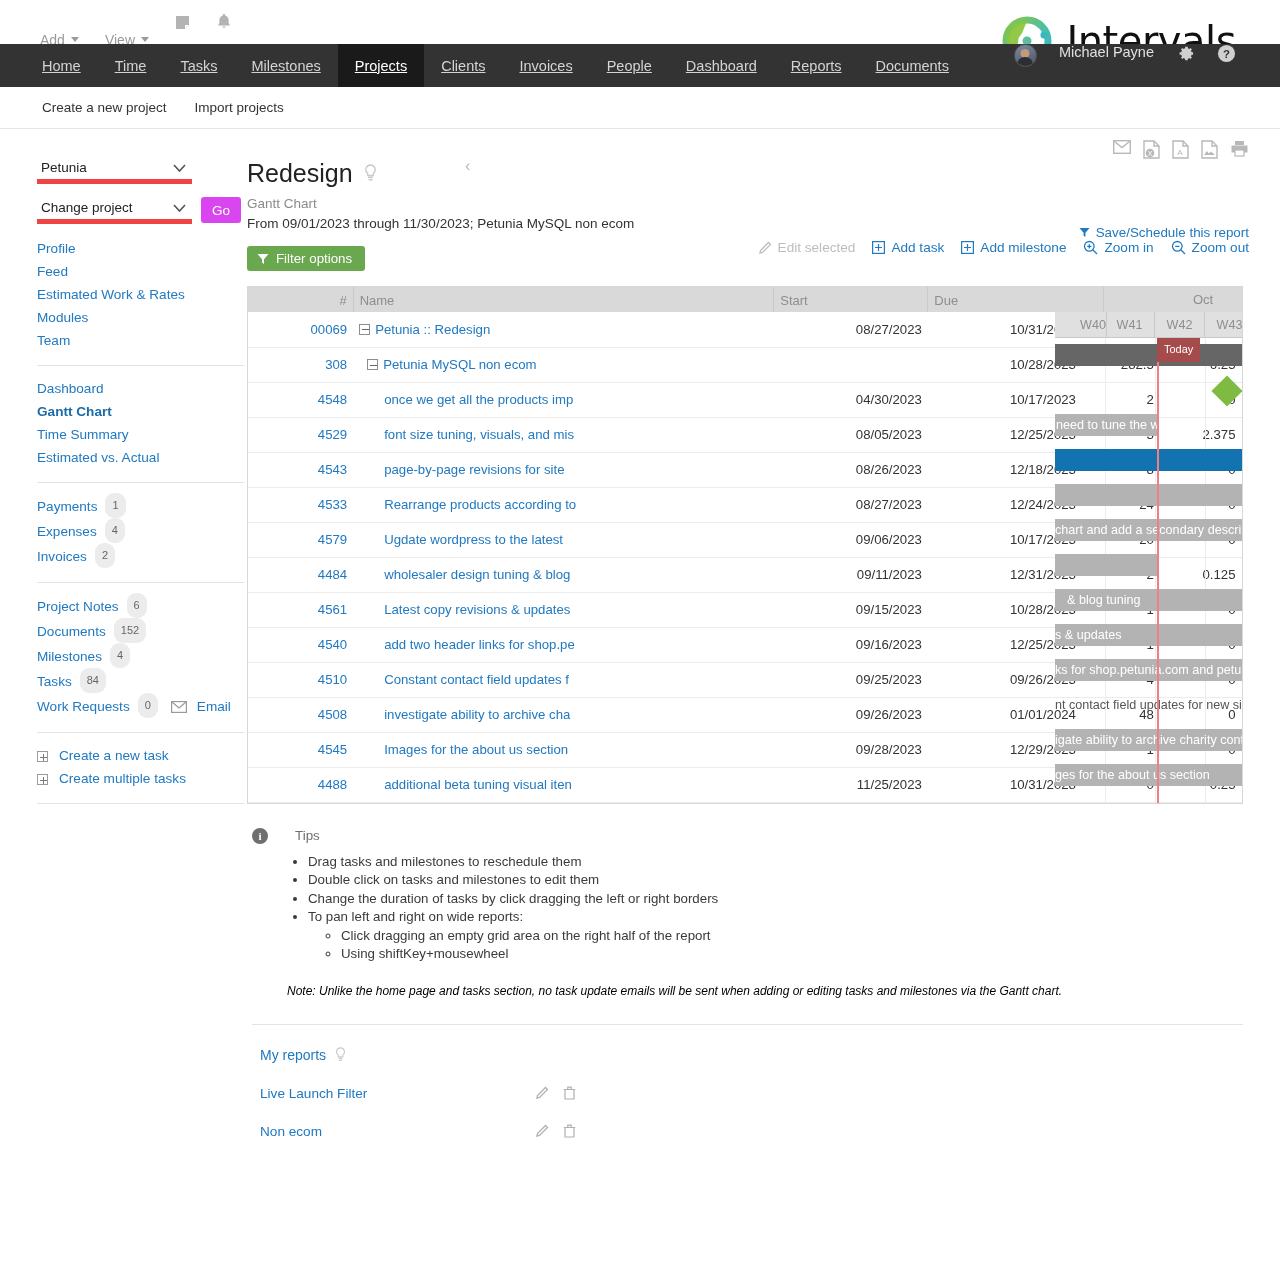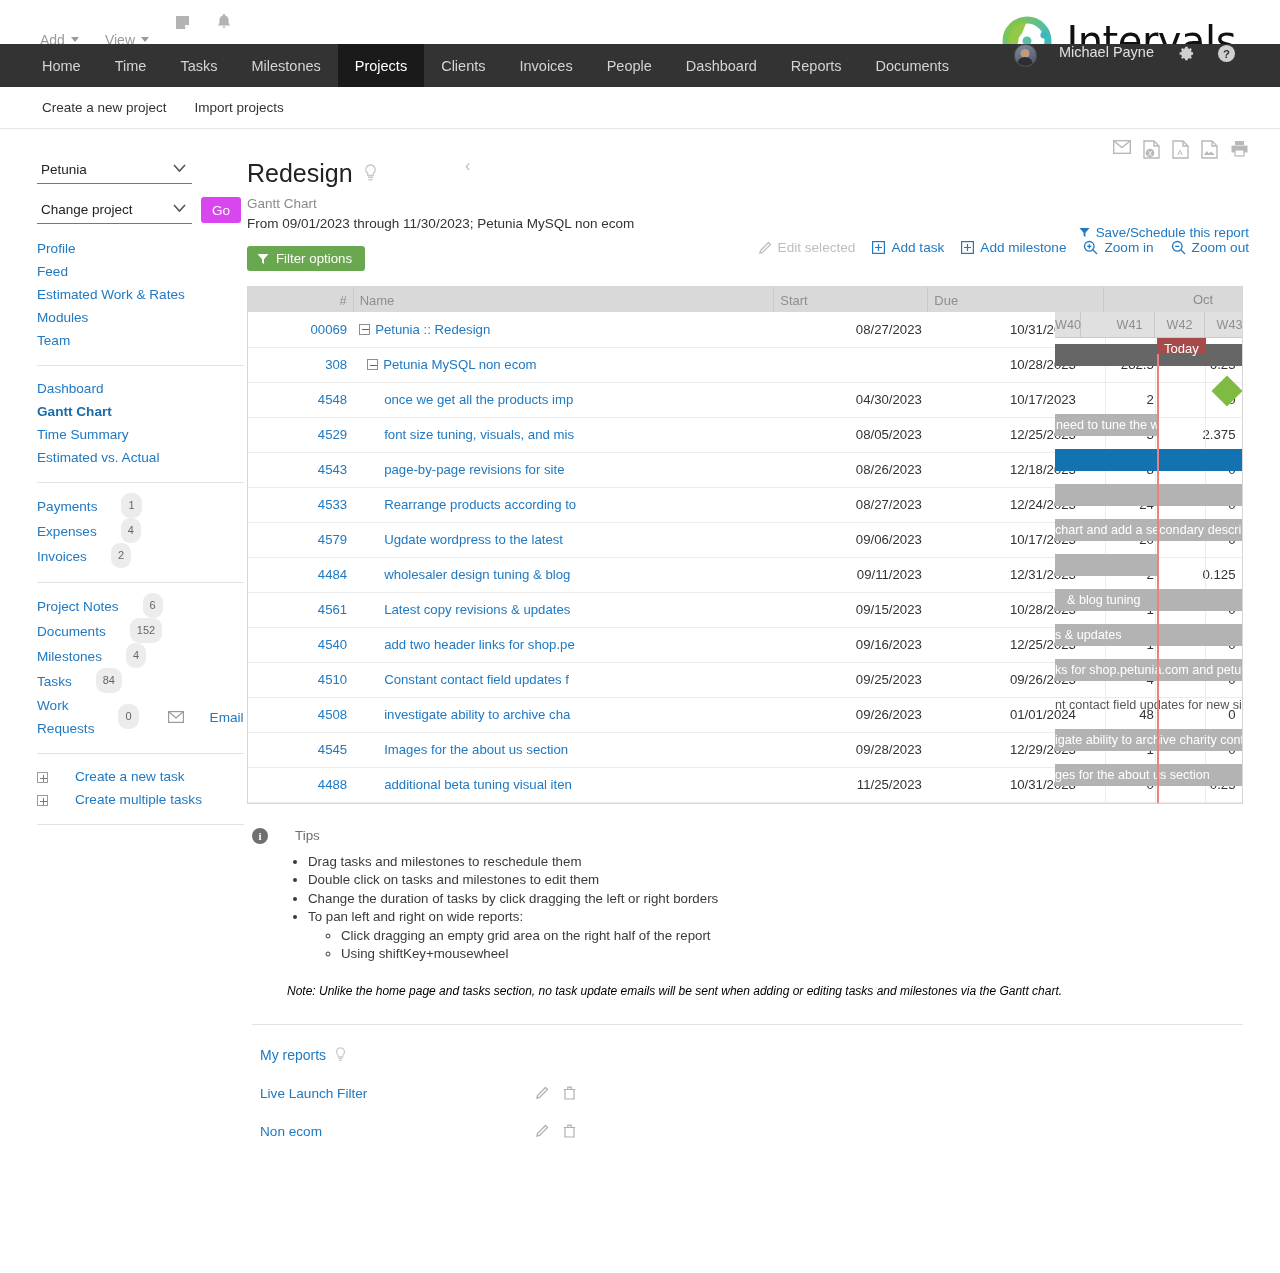--- a/index.html
+++ b/index.html
@@ -19,21 +19,21 @@
   .caret-dn { width:0;height:0;border-left:4px solid transparent;border-right:4px solid transparent;border-top:5px solid #9a9a9a; display:inline-block;}
   .ticon { margin-right:26px; display:inline-flex; align-items:center; color:#b3b3b3;}
 
   
   .logorow { position:absolute; right:44px; top:14px; display:flex; align-items:center; gap:12px;}
   .logomark { width:54px;height:54px; }
   .logotext { font-size:40px; font-weight:400; letter-spacing:-0.5px; color:#111; font-family:"DejaVu Sans", sans-serif;}
 
   
   .navbar { background:#333333; height:43px; display:flex; align-items:stretch; color:#cfcfcf; position:relative;}
-  .navbar .nav-item { padding: 16px 17px; display:flex; align-items:center; font-size:14.5px; color:#d4d4d4; cursor:pointer;}
+  .navbar .nav-item { padding: 16px 17px; display:flex; align-items:center; font-size:14.5px; color:#d4d4d4; cursor:pointer;text-decoration:underline;}
   .navbar .nav-item:first-child { margin-left:25px; }
   .navbar .nav-item.active { background:#1a1a1a; color:#fff; }
   .nav-right { margin-left:auto; display:flex; align-items:flex-start; gap:22px; padding-right:44px;}
   .avatar { width:23px;height:23px;border-radius:50%; background:linear-gradient(160deg,#7d8ca0,#4a5463); border:1px solid #555; position:relative; overflow:hidden;}
   .avatar:after{content:"";position:absolute;left:50%;top:55%;transform:translateX(-50%);width:16px;height:13px;border-radius:8px 8px 3px 3px;background:#2b2f35;}
   .avatar:before{content:"";position:absolute;left:50%;top:20%;transform:translateX(-50%);width:9px;height:9px;border-radius:50%;background:#c49a7e;}
   .user-name { color:#e0e0e0; font-size:14.5px; }
   .nav-ico { color:#d0d0d0; display:flex; align-items:center;}
 
   
@@ -42,35 +42,35 @@
 
   
   .page { display:flex; padding-top:14px; }
   .sidebar { width:241px; padding-left:37px; padding-top:13px; flex:none;}
   .content { flex:1; padding-left:6px; position:relative;}
 
   
   .sel-wrap { position:relative; width:155px; }
   select.styled {
     -webkit-appearance:none; appearance:none;
-    width:155px; height:28px; border:none; border-bottom:1px solid #ef4444;
+    width:155px; height:28px; border:none; border-bottom:5px solid #ef4444;
     background:transparent; font-size:13.5px; color:#222; padding:0 20px 0 4px;
     font-family:"Liberation Sans", sans-serif; cursor:pointer;
   }
   .sel-wrap .chev { position:absolute; right:6px; top:8px; pointer-events:none; color:#555;}
   .row2 { display:flex; align-items:center; gap:9px; margin-top:12px;}
   .gobtn { background:#d946ef; color:#fff; border:none; border-radius:3px; height:26px; padding:0 11px; font-size:13.5px; cursor:pointer; font-family:"Liberation Sans", sans-serif;}
   .collapse-arrow { position:absolute; left:224px; top:14px; color:#bbb; font-size:16px; cursor:pointer;}
 
   .snav { margin-top:13px; }
   .snav a { display:block; color:#2079c1; text-decoration:none; font-size:13.6px; line-height:23px; cursor:pointer;}
   .snav a.bold { font-weight:bold; color:#1a6ba8; }
   .sdiv { border-top:1px solid #e3e3e3; margin:13px 0 11px 0; width:207px;}
   .badge { display:inline-block; background:#ececec; color:#666; border-radius:9px; font-size:11px; padding:1px 7px; margin-left:4px; position:relative; top:-1px;}
-  .inline-item { display:flex; align-items:center; gap:20px; line-height:23px;}
+  .inline-item { display:flex; align-items:center; gap:4px; line-height:23px;}
   .inline-item a { display:inline; }
   .plusbox { display:inline-block; width:11px;height:11px;border:1px solid #9b9b9b; position:relative; margin-right:7px; top:1px;}
   .plusbox:before{content:"";position:absolute;left:2px;top:4.5px;width:7px;height:1px;background:#7a7a7a;}
   .plusbox:after{content:"";position:absolute;left:4.5px;top:2px;width:1px;height:7px;background:#7a7a7a;}
 
   
   .export-icons { position:absolute; right:31px; top:-3px; display:flex; gap:12px; color:#b8b8b8;}
   h1.title { font-size:25px; font-weight:400; margin:16px 0 0 0; color:#222; display:flex; align-items:center; gap:11px;}
   .bulb { color:#c9c9c9; }
   .subtitle { color:#8a8a8a; font-size:13.5px; margin-top:8px;}
@@ -104,21 +104,21 @@
   
   .chartpane { position:absolute; left:807px; top:0; right:0; bottom:0; overflow:hidden;}
   .gridlines { position:absolute; left:0; top:51px; right:0; bottom:0;}
   .gridlines .vl { position:absolute; top:0; bottom:0; width:1px; background:#ececec;}
   .rowarea { position:absolute; left:0; right:0; }
   .bar { position:absolute; height:22px; background:#b3b3b3; color:#fff; font-size:12.6px; line-height:22px; padding-left:6px; white-space:nowrap; overflow:hidden;}
   .bar.dark { background:#666; }
   .bar.plain { background:transparent; color:#555; }
   .bar .prog { position:absolute; left:0; top:0; bottom:0; background:#1273b0;}
   .todayline { position:absolute; top:51px; bottom:0; width:2px; background:#f08080; z-index:5;}
-  .todaylabel { position:absolute; top:51px; height:16px; line-height:22px; background:#a64b4b; color:#fff; font-size:13px; padding:0 7px; z-index:6;}
+  .todaylabel { position:absolute; top:51px; height:24px; line-height:22px; background:#a64b4b; color:#fff; font-size:11px; padding:0 7px; z-index:6;}
   .diamond { position:absolute; width:22px;height:22px; background:#7fbb42; transform:rotate(45deg);}
 
   
   .tips { margin-top:24px; padding-left:5px;}
   .tips-head { display:flex; align-items:center; gap:27px; color:#6f6f6f; font-size:13.4px;}
   .infoico { width:16px;height:16px;border-radius:50%; background:#6f6f6f; color:#fff; font-size:11px; font-weight:bold; display:flex;align-items:center;justify-content:center; font-family:"Liberation Serif", serif;}
   .tips ul { margin:9px 0 0 0; padding-left:56px; }
   .tips li { font-size:13.3px; color:#3a3a3a; line-height:18.5px; margin-bottom:0;}
   .tips ul ul { padding-left:33px; margin-top:0;}
   .note { font-style:italic; font-size:12px; color:#000000; margin-top:20px; padding-left:35px;}
@@ -575,21 +575,21 @@
       <div class="chartpane">
 
         <div style="position:absolute;left:0;top:0;height:25px;right:0;background:#d9d9d9;">
           <div style="position:absolute;left:0;width:49px;top:0;bottom:0;border-right:1px solid #c9c9c9;"></div>
           <div style="position:absolute;left:49px;width:199px;top:0;bottom:0;border-right:1px solid #c9c9c9;text-align:center;line-height:25px;color:#8e8e8e;font-size:13px;">Oct</div>
 
           <div style="position:absolute;left:397px;right:0;top:0;bottom:0;text-align:center;line-height:25px;color:#8e8e8e;font-size:13px;">Dec</div>
         </div>
 
         <div style="position:absolute;left:0;top:25px;height:26px;right:0;background:#e0e0e0;border-bottom:1px solid #c9c9c9;">
-          <div style="position:absolute;left:0px;width:26px;top:0;bottom:0;border-right:1px solid #c9c9c9;text-align:center;line-height:26px;color:#8e8e8e;font-size:12.6px;">W40</div>
+          <div style="position:absolute;left:0px;width:52px;top:0;bottom:0;border-right:1px solid #c9c9c9;text-align:right;line-height:26px;color:#8e8e8e;font-size:12.6px;">W40</div>
           <div style="position:absolute;left:50px;width:50px;top:0;bottom:0;border-right:1px solid #c9c9c9;text-align:center;line-height:26px;color:#8e8e8e;font-size:12.6px;">W41</div>
           <div style="position:absolute;left:100px;width:50px;top:0;bottom:0;border-right:1px solid #c9c9c9;text-align:center;line-height:26px;color:#8e8e8e;font-size:12.6px;">W42</div>
           <div style="position:absolute;left:150px;width:50px;top:0;bottom:0;border-right:1px solid #c9c9c9;text-align:center;line-height:26px;color:#8e8e8e;font-size:12.6px;">W43</div>
 
         </div>
 
         <div class="gridlines">
           <div class="vl" style="left:50px"></div>
             <div class="vl" style="left:100px"></div>
           <div class="vl" style="left:150px"></div>

